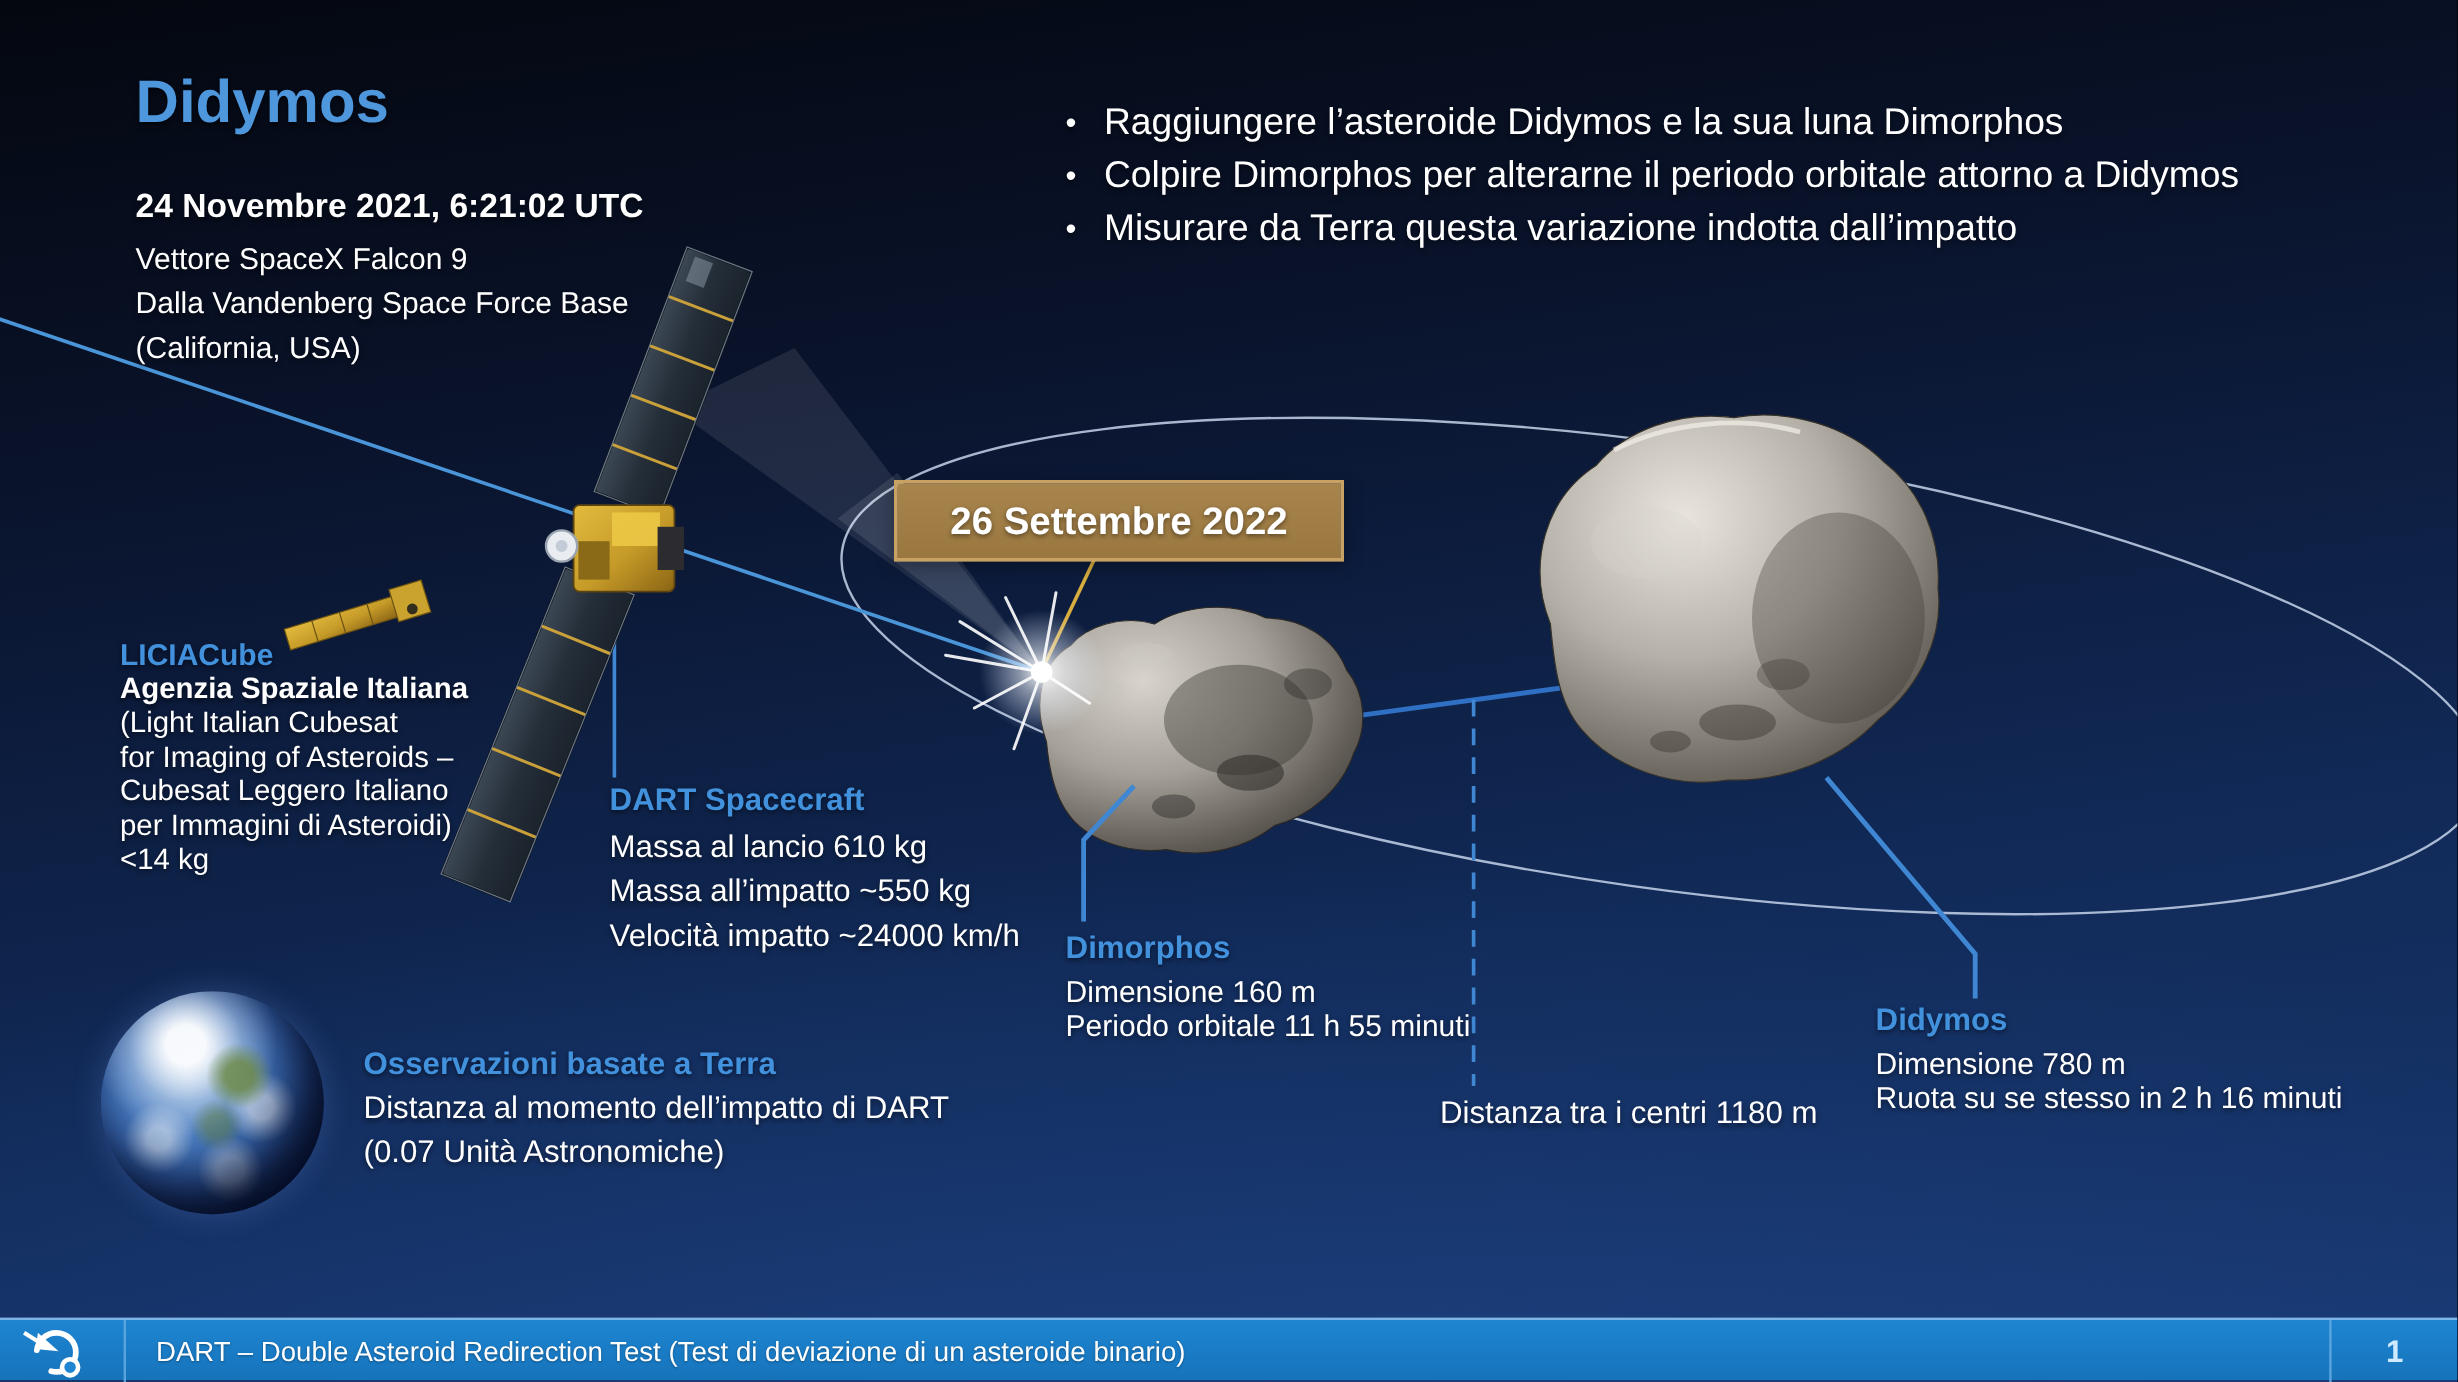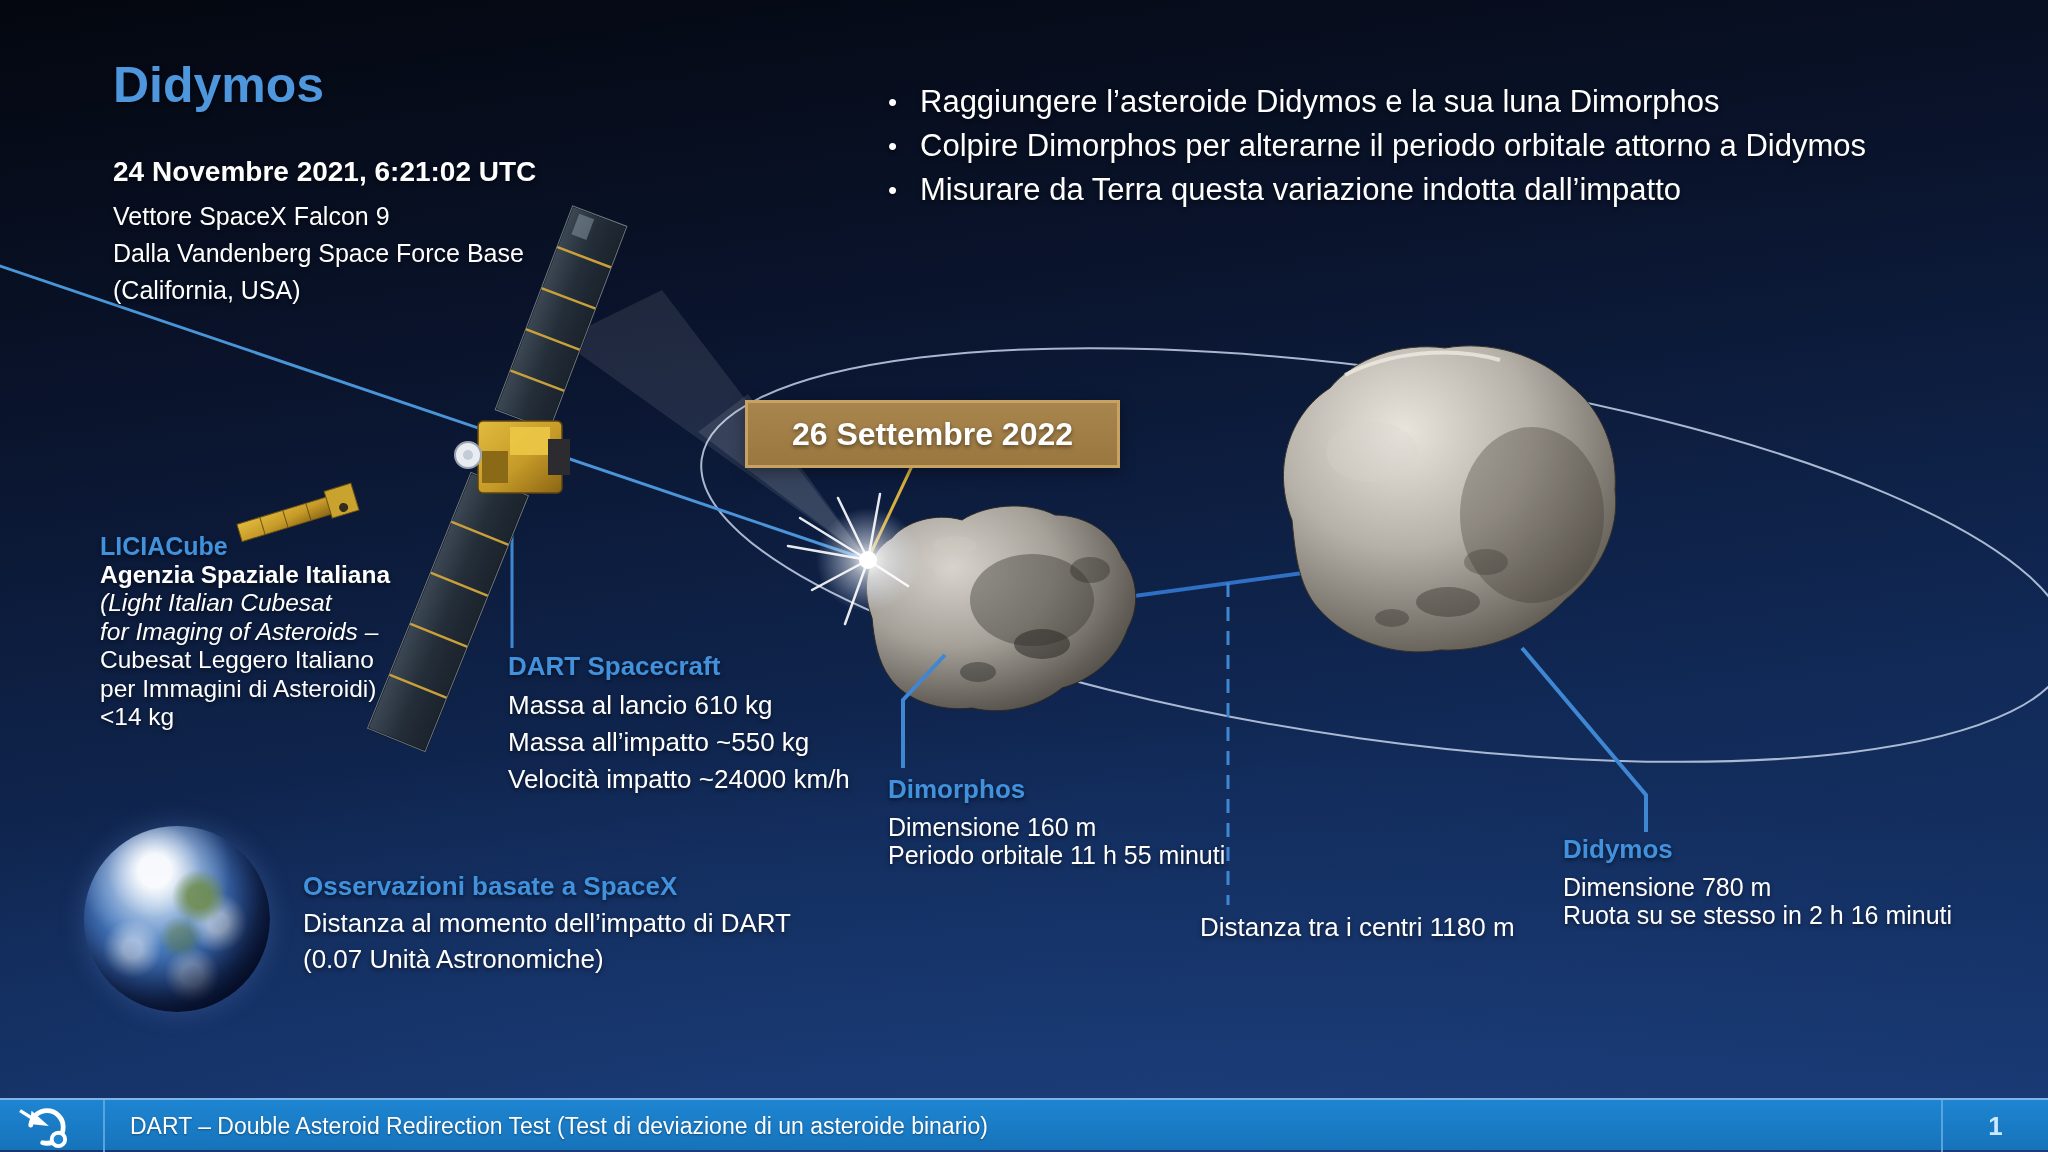--- a/index.html
+++ b/index.html
@@ -7,21 +7,21 @@
     position:relative;width:2048px;height:1152px;overflow:hidden;
     font-family:"Liberation Sans",sans-serif;
     background:
       radial-gradient(140% 90% at 50% 118%, rgba(45,95,180,.38), rgba(0,0,0,0) 62%),
       linear-gradient(172deg,#04070f 0%,#0a142d 30%,#112a58 66%,#17366e 100%);
   }
   .scene{position:absolute;left:0;top:0;}
   .txt{position:absolute;color:#fff;white-space:nowrap;text-shadow:0 2px 4px rgba(0,0,0,.55);}
   .lbl{color:#4291dd;font-weight:bold;}
   .b{font-weight:bold;}
-  .i{font-style:italic;}
+  .i{}
 
   .title-block{left:113px;top:56px;}
   .slide-title{font-size:50px;font-weight:bold;color:#4e97dc;line-height:58px;margin-bottom:24px;}
   .launch-date{font-size:28px;font-weight:bold;line-height:34px;margin-bottom:9px;margin-top:41px;}
   .launch-line{font-size:25px;line-height:37px;}
 
   .bullets{left:884px;top:80px;font-size:31px;line-height:44px;}
   .bullets .li{position:relative;padding-left:36px;}
   .bullets .li::before{content:"•";position:absolute;left:4px;top:0;font-size:26px;}
 
@@ -255,21 +255,21 @@
 
   <div class="txt didymos-block">
     <div class="lbl">Didymos</div>
     <div>Dimensione 780 m</div>
     <div>Ruota su se stesso in 2 h 16 minuti</div>
   </div>
 
   <div class="txt distance">Distanza tra i centri 1180 m</div>
 
   <div class="txt obs">
-    <div class="lbl">Osservazioni basate a SpaceX</div>
+    <div class="lbl">Osservazioni basate a Terra</div>
     <div>Distanza al momento dell’impatto di DART</div>
     <div>(0.07 Unità Astronomiche)</div>
   </div>
 
   <div class="footer">
     <div class="footer-logo">
       <svg width="58" height="46" viewBox="0 0 60 48">
         <circle cx="32" cy="25" r="17" fill="none" stroke="#ffffff" stroke-width="5" stroke-dasharray="83 24" stroke-dashoffset="-55" stroke-linecap="round"></circle>
         <line x1="4" y1="8" x2="20" y2="18" stroke="#ffffff" stroke-width="3.5"></line>
         <polygon points="16,8 34,24 14,22" fill="#ffffff"></polygon>

